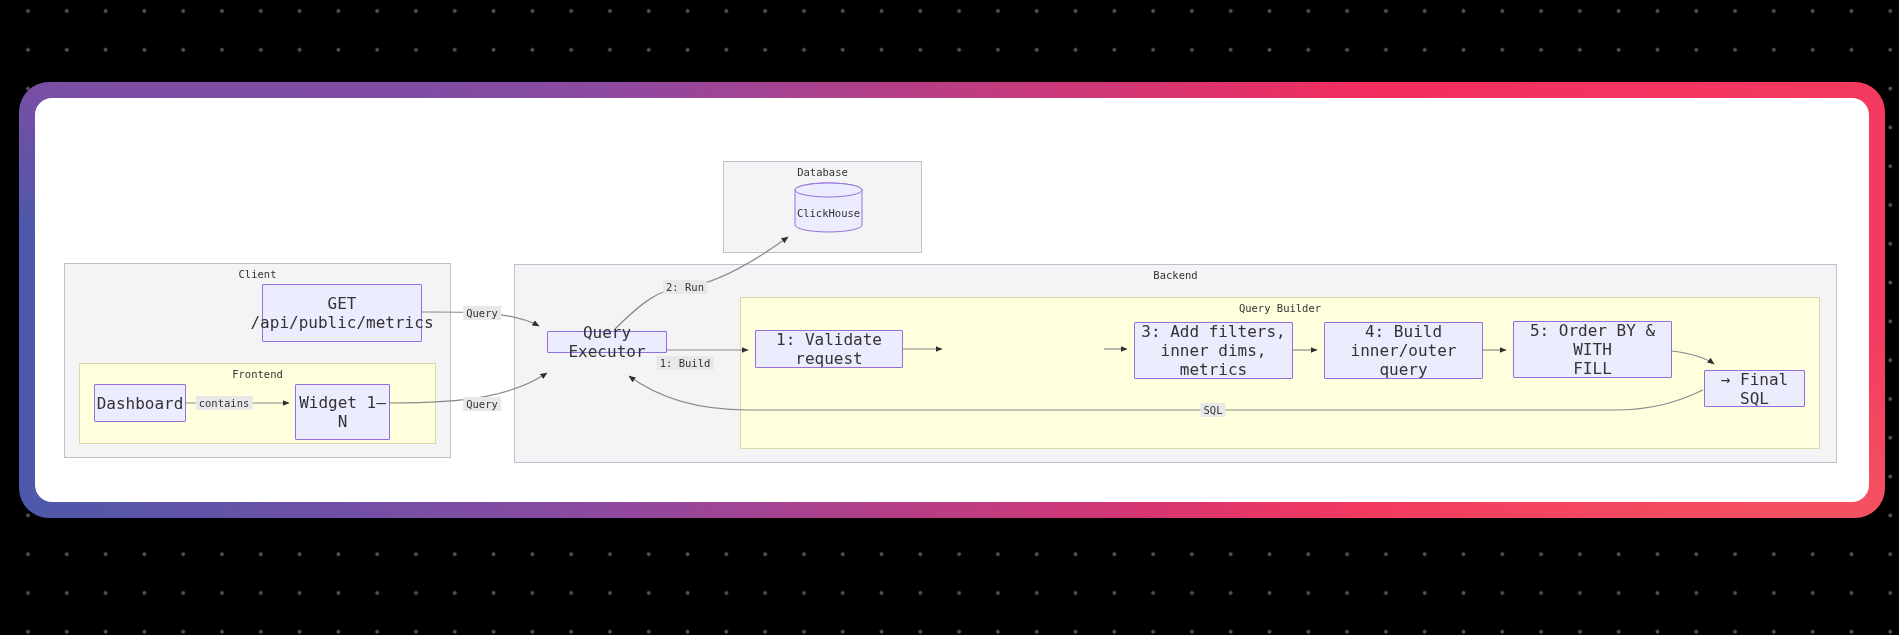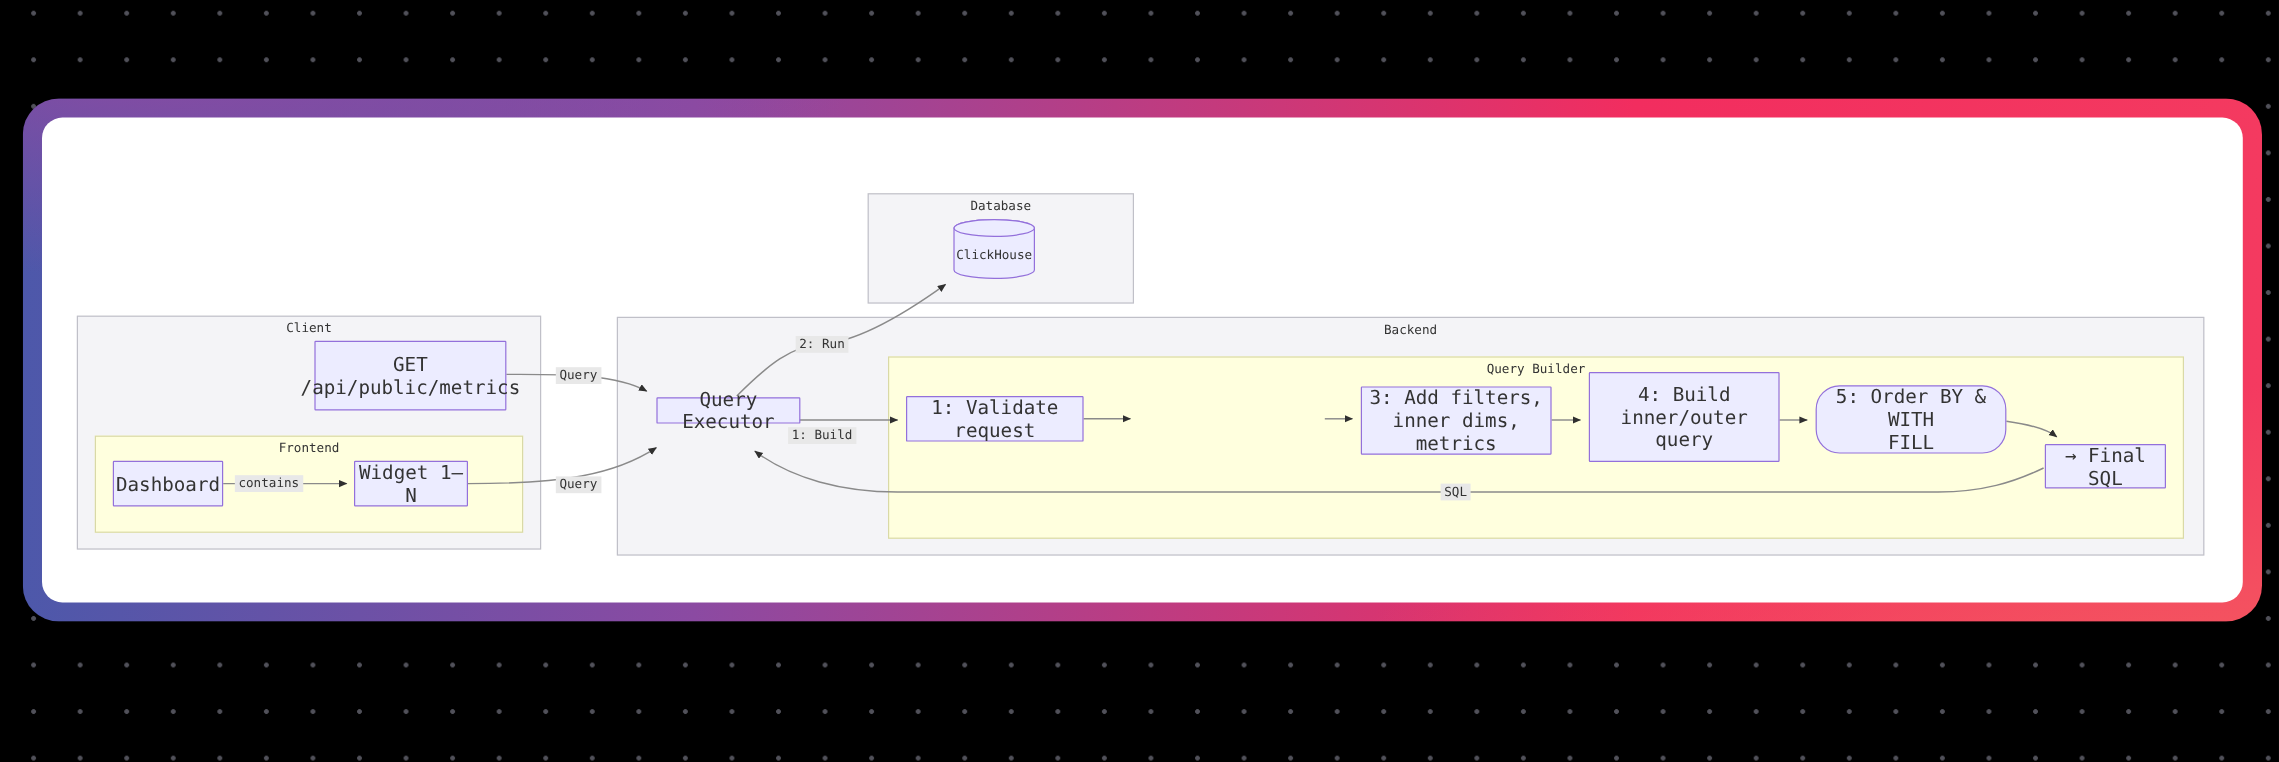--- a/index.html
+++ b/index.html
@@ -65,21 +65,21 @@
 
 <div id="scene">
 
   <div class="gradient-frame">
     <div class="card"></div>
   </div>
 
   <div class="cluster" style="left:64px;top:263px;width:387px;height:195px;">
     <div class="cluster-label">Client</div>
   </div>
-  <div class="cluster" style="left:723px;top:161px;width:222px;height:92px;">
+  <div class="cluster" style="left:723px;top:161px;width:199px;height:92px;">
     <div class="cluster-label">Database</div>
   </div>
   <div class="cluster" style="left:514px;top:264px;width:1323px;height:199px;">
     <div class="cluster-label">Backend</div>
   </div>
 
   <div class="cluster inner" style="left:79px;top:363px;width:357px;height:81px;">
     <div class="cluster-label">Frontend</div>
   </div>
   <div class="cluster inner" style="left:740px;top:297px;width:1080px;height:152px;">
@@ -112,38 +112,38 @@
   <div class="edge-label" style="left:685px;top:287px;">2: Run</div>
   <div class="edge-label" style="left:1213px;top:410px;">SQL</div>
 
   <div class="node" style="left:262px;top:284px;width:160px;height:58px;">
     <span>GET</span>
     <span>/api/public/metrics</span>
   </div>
   <div class="node" style="left:94px;top:384px;width:92px;height:38px;">
     <span>Dashboard</span>
   </div>
-  <div class="node" style="left:295px;top:384px;width:95px;height:38px;">
+  <div class="node" style="left:295px;top:384px;width:95px;height:56px;">
     <span>Widget 1–N</span>
   </div>
   <div class="node" style="left:547px;top:331px;width:120px;height:22px;">
     <span>Query Executor</span>
   </div>
   <div class="node" style="left:755px;top:330px;width:148px;height:38px;">
     <span>1: Validate request</span>
   </div>
   <div class="node" style="left:1134px;top:322px;width:159px;height:57px;">
     <span>3: Add filters,</span>
     <span>inner dims, metrics</span>
   </div>
-  <div class="node" style="left:1324px;top:310px;width:159px;height:75px;">
+  <div class="node" style="left:1324px;top:322px;width:159px;height:57px;">
     <span>4: Build</span>
     <span>inner/outer query</span>
   </div>
-  <div class="node" style="left:1513px;top:321px;width:159px;height:57px;border-radius:20px;">
+  <div class="node" style="left:1513px;top:321px;width:159px;height:57px;">
     <span>5: Order BY &amp; WITH</span>
     <span>FILL</span>
   </div>
   <div class="node" style="left:1704px;top:370px;width:101px;height:37px;">
     <span>→ Final SQL</span>
   </div>
 
   <div class="cylinder-wrap">
     <svg width="69" height="51" viewBox="0 0 69 51">
       <path d="M1,8 L1,43 A33.5,7 0 0 0 68,43 L68,8 A33.5,7 0 0 0 1,8 Z" fill="#ececff" stroke="#9370db" stroke-width="1"></path>

